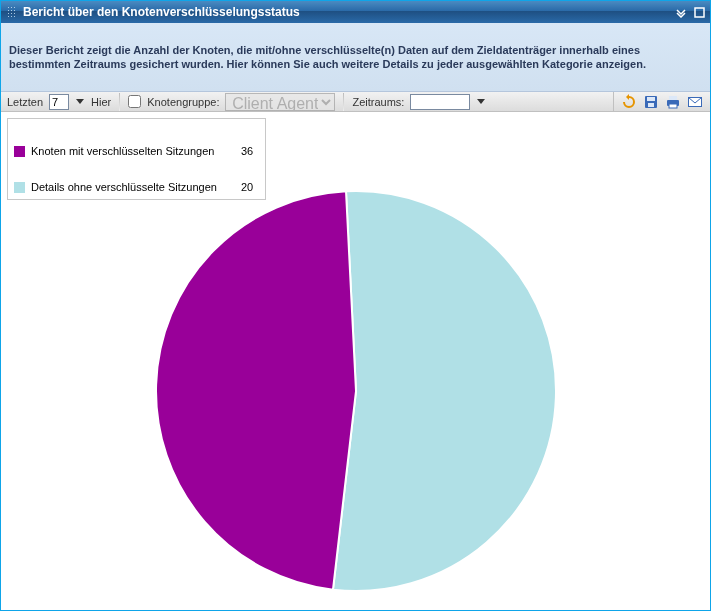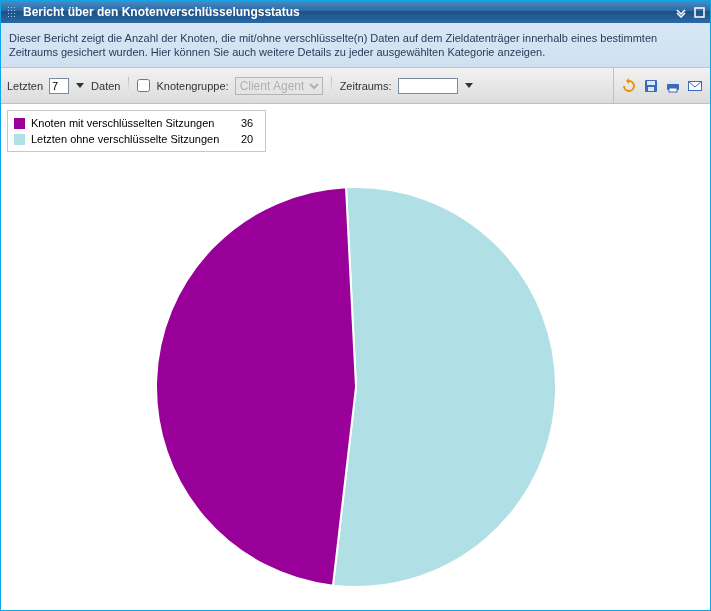--- a/index.html
+++ b/index.html
@@ -37,29 +37,30 @@
   }
   .titlebar .title { flex: 1; }
   .title-icon {
     width: 14px; height: 14px;
     margin-left: 4px;
     cursor: pointer;
     display: flex; align-items: center; justify-content: center;
   }
   .title-icon svg { display: block; }
   .description {
-    padding: 8px 8px;
+    padding: 20px 8px;
     font-size: 11px;
     color: #2a3a5a;
     background: linear-gradient(to bottom,#d8e7f6,#d0e0f0);
     border-bottom: 1px solid #b5c6dc;
     line-height: 14px;
+    font-weight: bold;
   }
   .toolbar {
-    height: 36px;
+    height: 20px;
     background: linear-gradient(to bottom, #f2f2f2, #dcdcdc);
     border-bottom: 1px solid #c0c0c0;
     display: flex;
     align-items: center;
     padding: 0 6px;
     gap: 6px;
     font-size: 11px;
     color: #333;
   }
   .toolbar .sep {
@@ -79,24 +80,25 @@
     width: 10px; height: 14px;
     cursor: pointer;
     display: flex; align-items: center; justify-content: center;
   }
   .toolbar input[type="checkbox"] {
     width: 13px; height: 13px;
     margin: 0;
   }
   .toolbar select {
     height: 18px;
-    font-size: 12px;
+    font-size: 16px;
     border: 1px solid #a0a0a0;
     background: #e6e6e6;
     color: #666;
+    text-align: right;
   }
   .toolbar select[disabled] { color: #999; }
   .toolbar input.name-input {
     width: 60px;
     height: 16px;
     border: 1px solid #7a8aa0;
     background: #fff;
     font-size: 11px;
     padding: 0 2px;
   }
@@ -126,20 +128,21 @@
     border: 1px solid #c8c8c8;
     padding: 4px 6px;
     background: #fff;
     font-size: 11px;
   }
   .legend-row {
     display: flex;
     align-items: center;
     gap: 6px;
     padding: 2px 0;
+    margin-top: 20px;
   }
   .legend-swatch {
     width: 11px; height: 11px;
   }
   .legend-label { min-width: 204px; }
   .legend-value { text-align: left; min-width: 18px; }
   .pie-holder {
     position: absolute;
     left: 50%; top: 56%;
     transform: translate(-50%, -50%);
@@ -170,21 +173,21 @@
   <div class="description">Dieser Bericht zeigt die Anzahl der Knoten, die mit/ohne verschlüsselte(n) Daten auf dem Zieldatenträger innerhalb eines bestimmten Zeitraums gesichert wurden. Hier können Sie auch weitere Details zu jeder ausgewählten Kategorie anzeigen.</div>
 
   <div class="toolbar">
     <span>Letzten</span>
     <input type="text" class="num" value="7" style="">
     <span class="dropdown-arrow">
       <svg width="8" height="6" viewBox="0 0 8 6">
           <path d="M0 0 L8 0 L4 5 Z" fill="#333"></path>
         </svg>
     </span>
-    <span>Daten</span>
+    <span>Hier</span>
     <span class="sep"></span>
     <input type="checkbox" style="">
     <span>Knotengruppe:</span>
     <select disabled="">
       <option>Client Agent</option>
     </select>
     <span class="sep"></span>
     <span>Zeitraums:</span>
     <input type="text" class="name-input" value="" style="">
     <span class="dropdown-arrow">
@@ -225,21 +228,21 @@
 
   <div class="chart-area">
     <div class="legend">
       <div class="legend-row">
         <div class="legend-swatch" style="background:#990099"></div>
         <span class="legend-label">Knoten mit verschlüsselten Sitzungen</span>
         <span class="legend-value">36</span>
       </div>
       <div class="legend-row">
         <div class="legend-swatch" style="background:#b0e0e6"></div>
-        <span class="legend-label">Letzten ohne verschlüsselte Sitzungen</span>
+        <span class="legend-label">Details ohne verschlüsselte Sitzungen</span>
         <span class="legend-value">20</span>
       </div>
     </div>
     <div class="pie-holder">
       <svg id="pie-svg" width="410" height="410" viewBox="-205 -205 410 410">
           <path d="M 0 0 L -10.00 -199.75 A 200 200 0 1 1 -23.02 198.67 Z" fill="#b0e0e6" stroke="#fff" stroke-width="2"></path>
           <path d="M 0 0 L -23.02 198.67 A 200 200 0 0 1 -10.00 -199.75 Z" fill="#990099" stroke="#fff" stroke-width="2"></path>
         </svg>
     </div>
   </div>

